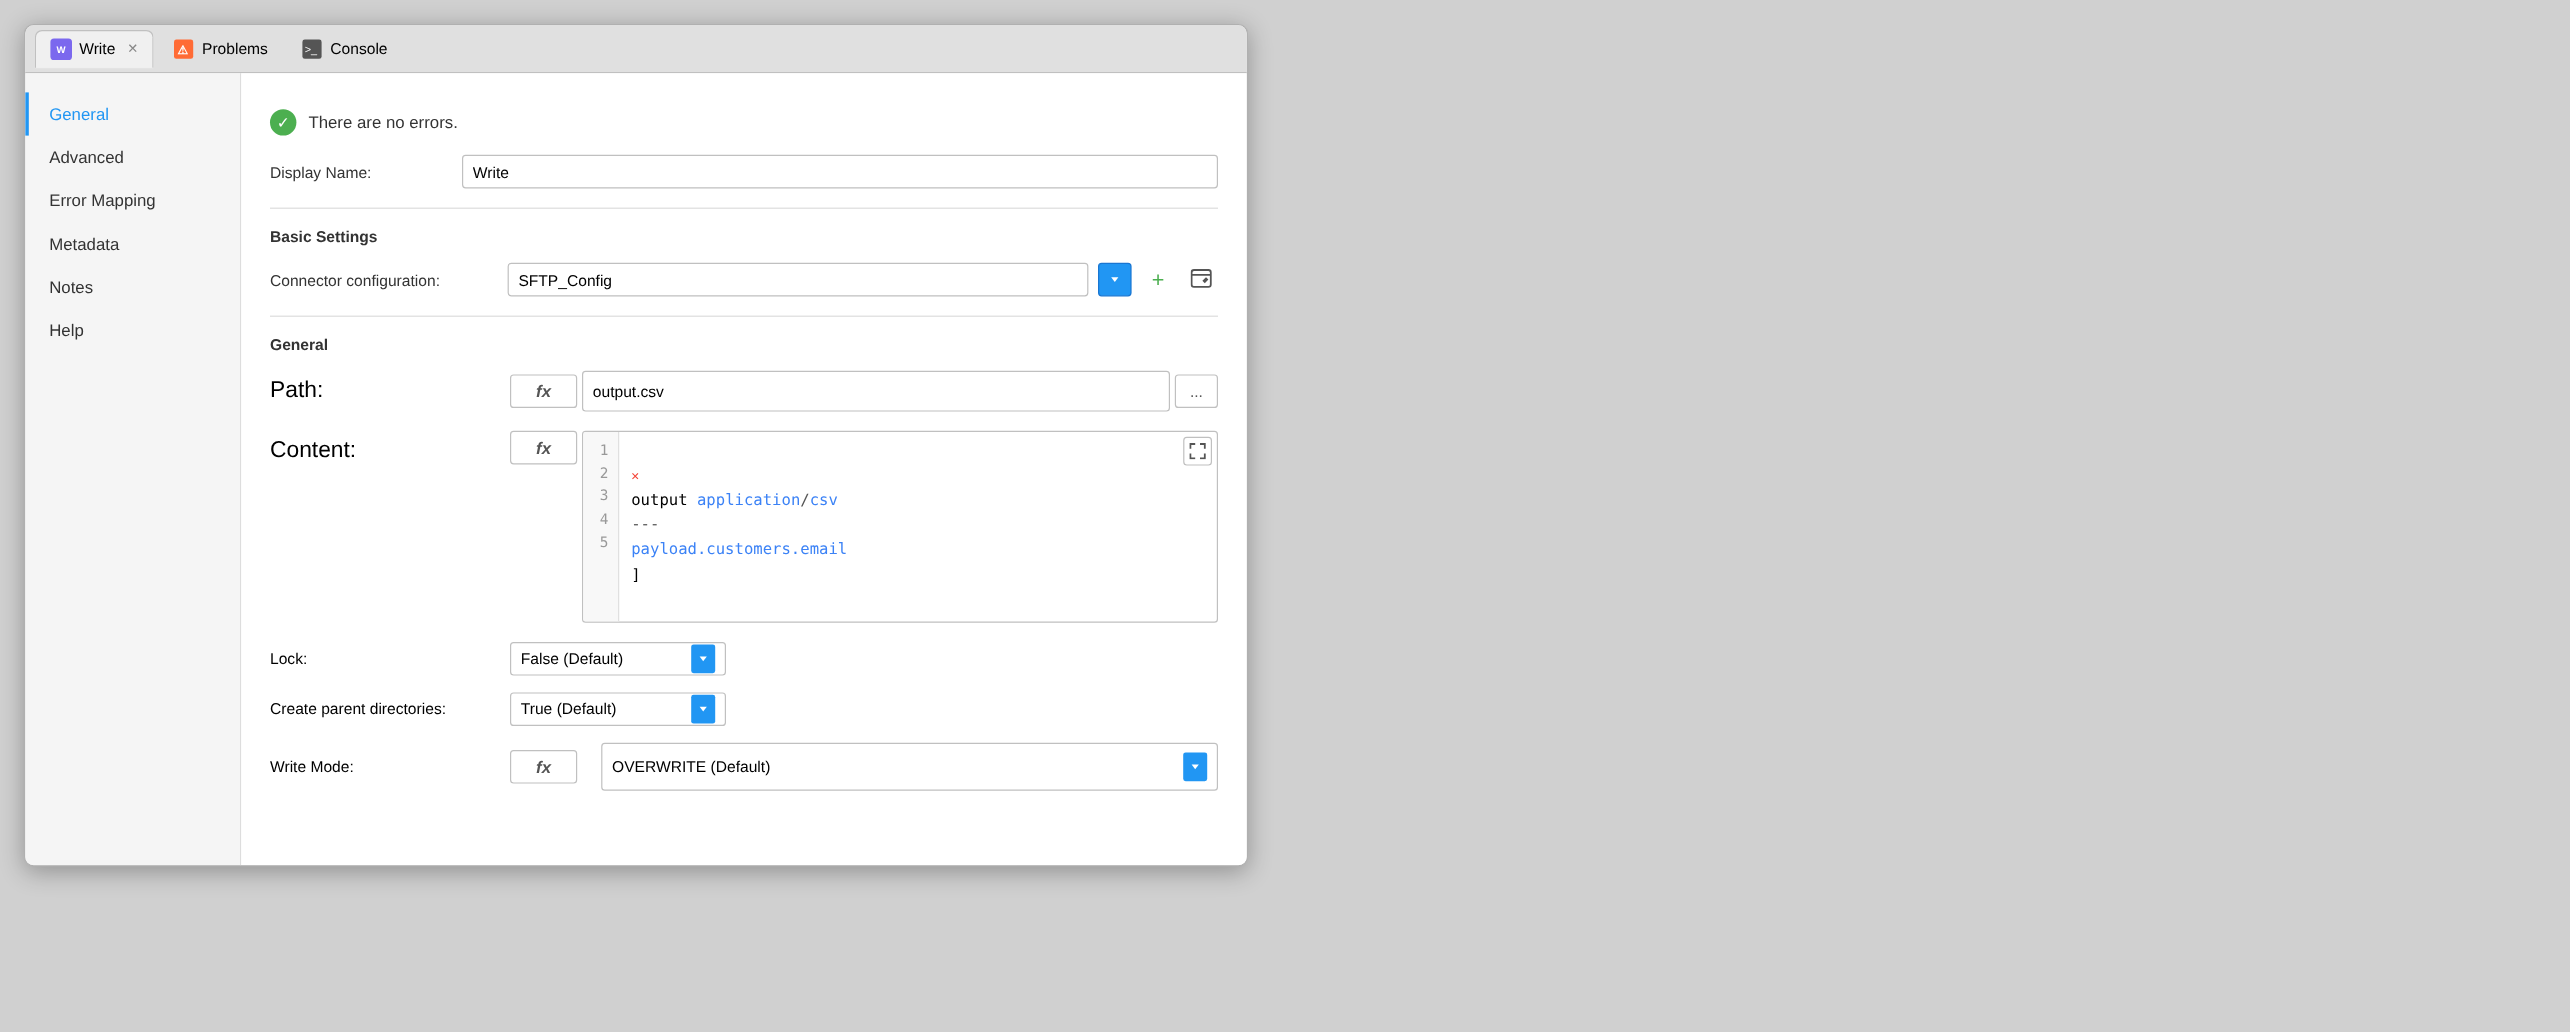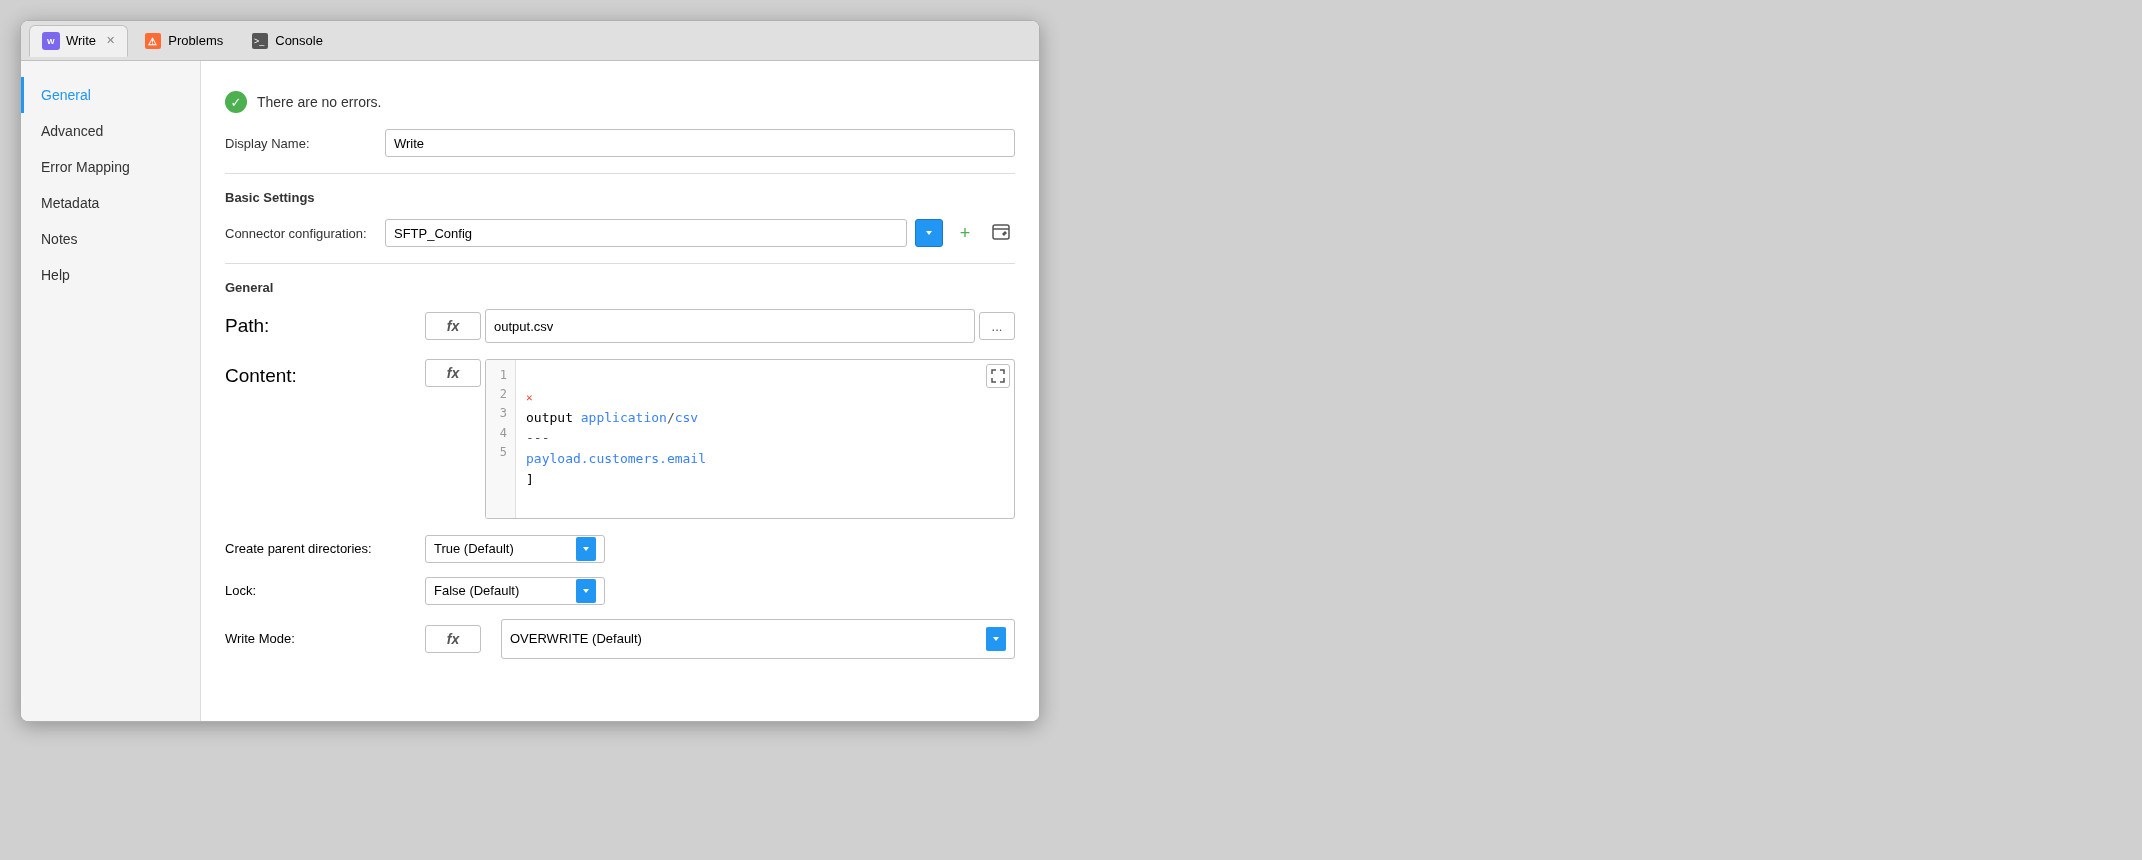--- a/index.html
+++ b/index.html
@@ -130,20 +130,21 @@
     .section-title {
       font-size: 13px;
       font-weight: 600;
       color: #333;
       margin-bottom: 14px;
     }
     .connector-row {
       display: flex;
       align-items: center;
       gap: 8px;
+      margin-left: 38px;
     }
     .connector-select {
       flex: 1;
       height: 28px;
       border: 1px solid #c0c0c0;
       border-radius: 3px;
       padding: 0 8px;
       font-size: 13px;
       background: white;
       display: flex;
@@ -522,35 +523,35 @@
                   <path d="M9 1 L13 1 L13 5" stroke="#555" stroke-width="1.5" fill="none"></path>
                   <path d="M13 9 L13 13 L9 13" stroke="#555" stroke-width="1.5" fill="none"></path>
                   <path d="M5 13 L1 13 L1 9" stroke="#555" stroke-width="1.5" fill="none"></path>
                 </svg>
               </button>
             </div>
           </div>
         </div>
 
         <div class="dropdown-row">
-          <span class="dropdown-label">Create parent directories:</span>
+          <span class="dropdown-label">Lock:</span>
           <div class="dropdown-select">
-            <span>True (Default)</span>
+            <span>False (Default)</span>
             <div class="dropdown-arrow-btn">
               <svg width="8" height="8" viewBox="0 0 8 8">
                   <polygon points="1,2 7,2 4,6" fill="white"></polygon>
                 </svg>
             </div>
           </div>
         </div>
 
         <div class="dropdown-row">
-          <span class="dropdown-label">Lock:</span>
+          <span class="dropdown-label">Create parent directories:</span>
           <div class="dropdown-select">
-            <span>False (Default)</span>
+            <span>True (Default)</span>
             <div class="dropdown-arrow-btn">
               <svg width="8" height="8" viewBox="0 0 8 8">
                   <polygon points="1,2 7,2 4,6" fill="white"></polygon>
                 </svg>
             </div>
           </div>
         </div>
 
         <div class="write-mode-row">
           <span class="write-mode-label">Write Mode:</span>

